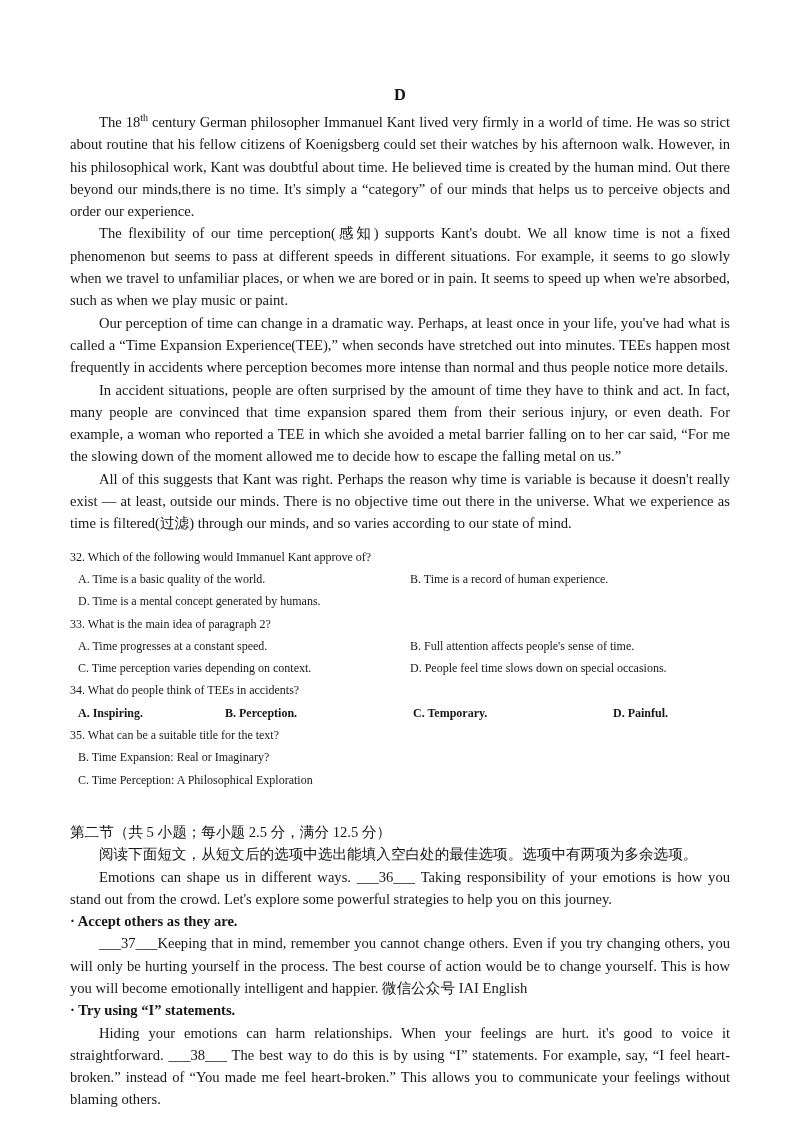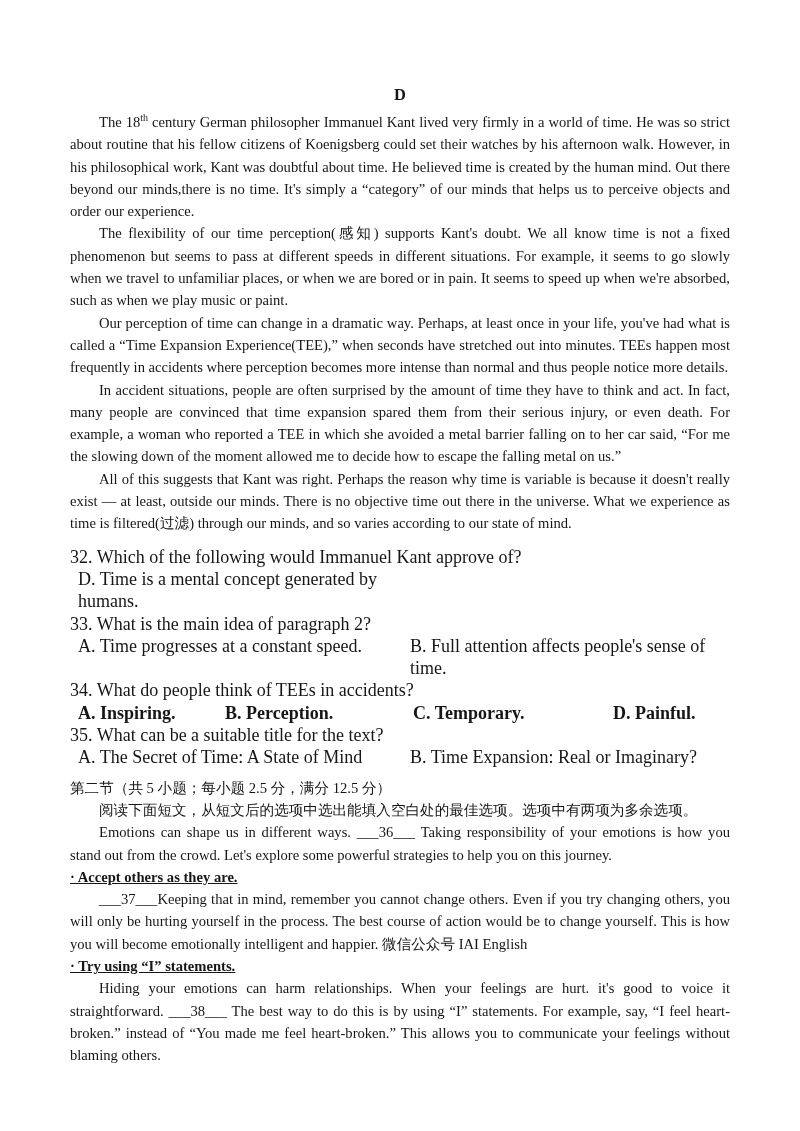--- a/index.html
+++ b/index.html
@@ -33,97 +33,102 @@
     line-height: 22.3px;
     text-align: justify;
     text-indent: 29px;
   }
   sup.th {
     font-size: 10px;
     line-height: 0;
   }
   .questions {
     margin-top: 11px;
-    font-size: 18px;
+    font-size: 12px;
     line-height: 22.3px;
   }
   .q-text {
     text-align: left;
   }
   .opt-grid-2 {
     display: grid;
     grid-template-columns: 332px 1fr;
     padding-left: 8px;
   }
   .opt-grid-4 {
     display: grid;
     grid-template-columns: 147px 188px 200px 1fr;
     padding-left: 8px;
     font-weight: bold;
   }
   .section2 {
-    margin-top: 8px;
+    margin-top: 30px;
     font-size: 14.6px;
     line-height: 22.3px;
   }
   .sec2-line {
     text-align: left;
   }
   .sec2-instruction {
     text-indent: 29px;
   }
   .bullet-line {
     font-weight: bold;
     text-align: left;
-    text-decoration: underline;
   }
 </style>
 </head>
 <body>
 
 <div class="page">
 
   <div class="passage-heading">D</div>
 
   <p class="para"><span>The 18</span><sup class="th">th</sup><span> century German philosopher Immanuel Kant lived very firmly in a world of time. He was so strict about routine that his fellow citizens of Koenigsberg could set their watches by his afternoon walk. However, in his philosophical work, Kant was doubtful about time. He believed time is created by the human mind. Out there beyond our minds,there is no time. It's simply a “category” of our minds that helps us to perceive objects and order our experience.</span></p>
 
   <p class="para">The flexibility of our time perception(感知) supports Kant's doubt. We all know time is not a fixed phenomenon but seems to pass at different speeds in different situations. For example, it seems to go slowly when we travel to unfamiliar places, or when we are bored or in pain. It seems to speed up when we're absorbed, such as when we play music or paint.</p>
   <p class="para">Our perception of time can change in a dramatic way. Perhaps, at least once in your life, you've had what is called a “Time Expansion Experience(TEE),” when seconds have stretched out into minutes. TEEs happen most frequently in accidents where perception becomes more intense than normal and thus people notice more details.</p>
   <p class="para">In accident situations, people are often surprised by the amount of time they have to think and act. In fact, many people are convinced that time expansion spared them from their serious injury, or even death. For example, a woman who reported a TEE in which she avoided a metal barrier falling on to her car said, “For me the slowing down of the moment allowed me to decide how to escape the falling metal on us.”</p>
   <p class="para">All of this suggests that Kant was right. Perhaps the reason why time is variable is because it doesn't really exist — at least, outside our minds. There is no objective time out there in the universe. What we experience as time is filtered(过滤) through our minds, and so varies according to our state of mind.</p>
 
   <div class="questions">
 
     <div class="q-text">32. Which of the following would Immanuel Kant approve of?</div>
     <div class="opt-grid-2">
+      <span>A. Time is a basic quality of the world.</span>
+      <span>B. Time is a record of human experience.</span>
+    </div>
+    <div class="opt-grid-2">
       <span>D. Time is a mental concept generated by humans.</span>
     </div>
 
     <div class="q-text">33. What is the main idea of paragraph 2?</div>
     <div class="opt-grid-2">
       <span>A. Time progresses at a constant speed.</span>
       <span>B. Full attention affects people's sense of time.</span>
     </div>
     <div class="opt-grid-2">
+      <span>C. Time perception varies depending on context.</span>
+      <span>D. People feel time slows down on special occasions.</span>
     </div>
 
     <div class="q-text">34. What do people think of TEEs in accidents?</div>
     <div class="opt-grid-4">
       <span>A. Inspiring.</span>
       <span>B. Perception.</span>
       <span>C. Temporary.</span>
       <span>D. Painful.</span>
     </div>
 
     <div class="q-text">35. What can be a suitable title for the text?</div>
     <div class="opt-grid-2">
-      <span>A. The Secret of Time: A State of Mind</span>
       <span>B. Time Expansion: Real or Imaginary?</span>
     </div>
     <div class="opt-grid-2">
+      <span>C. Time Perception: A Philosophical Exploration</span>
     </div>
 
   </div>
 
   <div class="section2">
     <div class="sec2-line">第二节（共 5 小题；每小题 2.5 分，满分 12.5 分）</div>
     <div class="sec2-line sec2-instruction">阅读下面短文，从短文后的选项中选出能填入空白处的最佳选项。选项中有两项为多余选项。</div>
     <p class="para">Emotions can shape us in different ways. ___36___ Taking responsibility of your emotions is how you stand out from the crowd. Let's explore some powerful strategies to help you on this journey.</p>
     <div class="bullet-line">· Accept others as they are.</div>
     <p class="para">___37___Keeping that in mind, remember you cannot change others. Even if you try changing others, you will only be hurting yourself in the process. The best course of action would be to change yourself. This is how you will become emotionally intelligent and happier. 微信公众号 IAI English</p>

